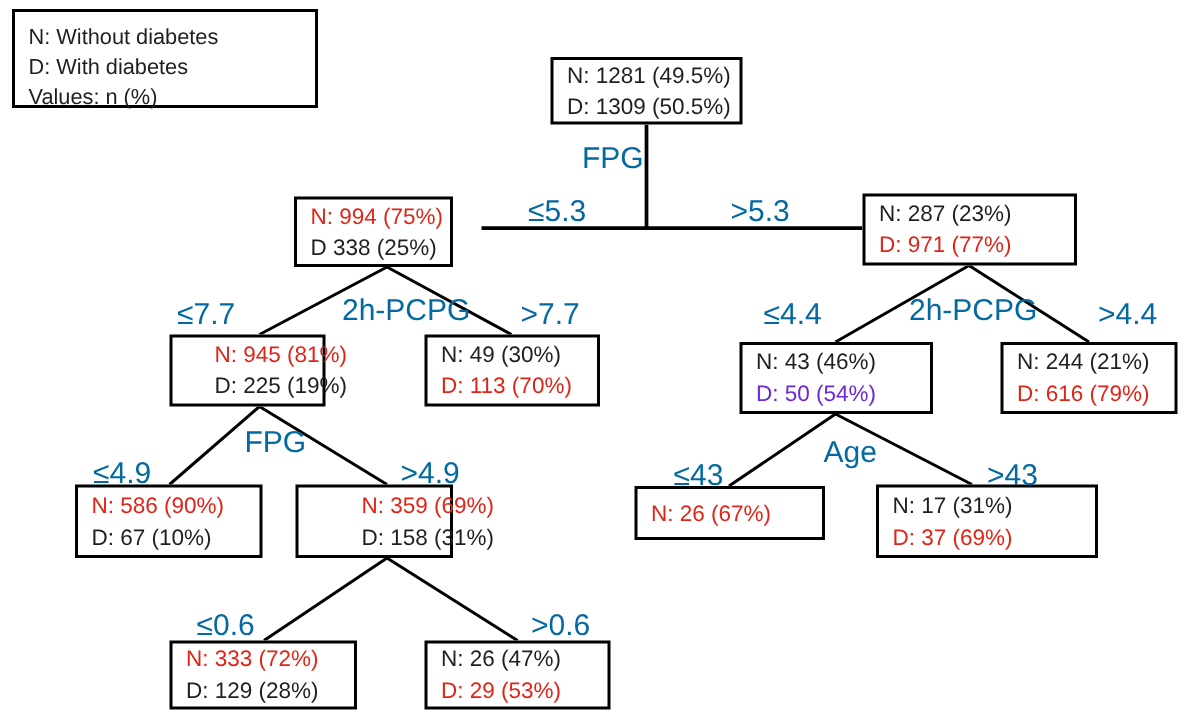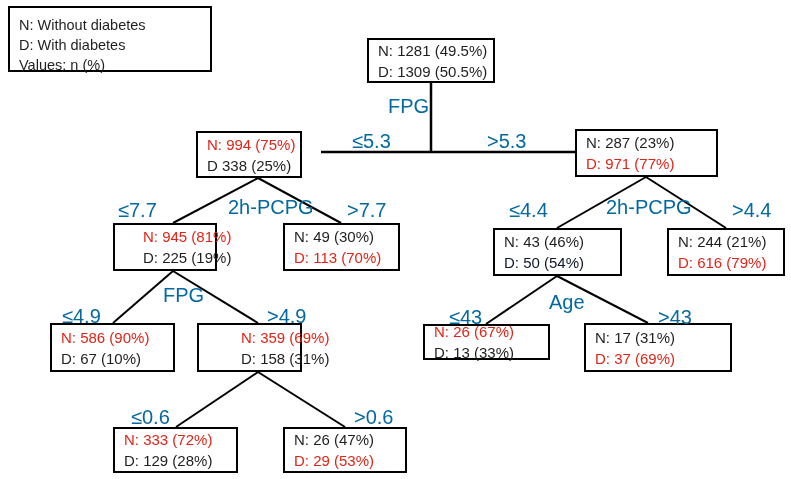--- a/index.html
+++ b/index.html
@@ -97,37 +97,36 @@
       <div class="node" style="left: 113px; top: 223px; width: 104px; height: 48px; border-color: rgb(0, 0, 0); padding-left: 28px;">
         <div class="node-line" style="color: rgb(224, 36, 23);">N: 945 (81%)</div>
         <div class="node-line" style="color: rgb(31, 31, 31);">D: 225 (19%)</div>
       </div>
       <div class="node" style="left: 283px; top: 223px; width: 117px; height: 48px; border-color: rgb(0, 0, 0);">
         <div class="node-line" style="color: rgb(31, 31, 31);">N: 49 (30%)</div>
         <div class="node-line" style="color: rgb(224, 36, 23);">D: 113 (70%)</div>
       </div>
       <div class="node" style="left: 493px; top: 228px; width: 129px; height: 48px; border-color: rgb(0, 0, 0);">
         <div class="node-line" style="color: rgb(31, 31, 31);">N: 43 (46%)</div>
-        <div class="node-line" style="color: #0f172a;">D: 50 (54%)</div>
+        <div class="node-line" style="color: #6d28d9;">D: 50 (54%)</div>
       </div>
       <div class="node" style="left: 667px; top: 228px; width: 118px; height: 48px; border-color: rgb(0, 0, 0);">
         <div class="node-line" style="color: rgb(31, 31, 31);">N: 244 (21%)</div>
         <div class="node-line" style="color: rgb(224, 36, 23);">D: 616 (79%)</div>
       </div>
       <div class="node" style="left: 50px; top: 323px; width: 125px; height: 49px; border-color: rgb(0, 0, 0);">
         <div class="node-line" style="color: rgb(224, 36, 23);">N: 586 (90%)</div>
         <div class="node-line" style="color: rgb(31, 31, 31);">D: 67 (10%)</div>
       </div>
       <div class="node" style="left: 197px; top: 323px; width: 105px; height: 49px; border-color: rgb(0, 0, 0); padding-left: 42px;">
         <div class="node-line" style="color: rgb(224, 36, 23);">N: 359 (69%)</div>
         <div class="node-line" style="color: rgb(31, 31, 31);">D: 158 (31%)</div>
       </div>
       <div class="node" style="left: 423px; top: 324px; width: 127px; height: 36px; border-color: rgb(0, 0, 0);">
         <div class="node-line" style="color: rgb(224, 36, 23);">N: 26 (67%)</div>
-        <div class="node-line" style="color: rgb(31, 31, 31);">D: 13 (33%)</div>
       </div>
       <div class="node" style="left: 584px; top: 323px; width: 148px; height: 49px; border-color: rgb(0, 0, 0);">
         <div class="node-line" style="color: rgb(31, 31, 31);">N: 17 (31%)</div>
         <div class="node-line" style="color: rgb(224, 36, 23);">D: 37 (69%)</div>
       </div>
       <div class="node" style="left: 113px; top: 427px; width: 125px; height: 46px; border-color: rgb(0, 0, 0);">
         <div class="node-line" style="color: rgb(224, 36, 23);">N: 333 (72%)</div>
         <div class="node-line" style="color: rgb(31, 31, 31);">D: 129 (28%)</div>
       </div>
       <div class="node" style="left: 283px; top: 427px; width: 124px; height: 46px; border-color: rgb(0, 0, 0);">

